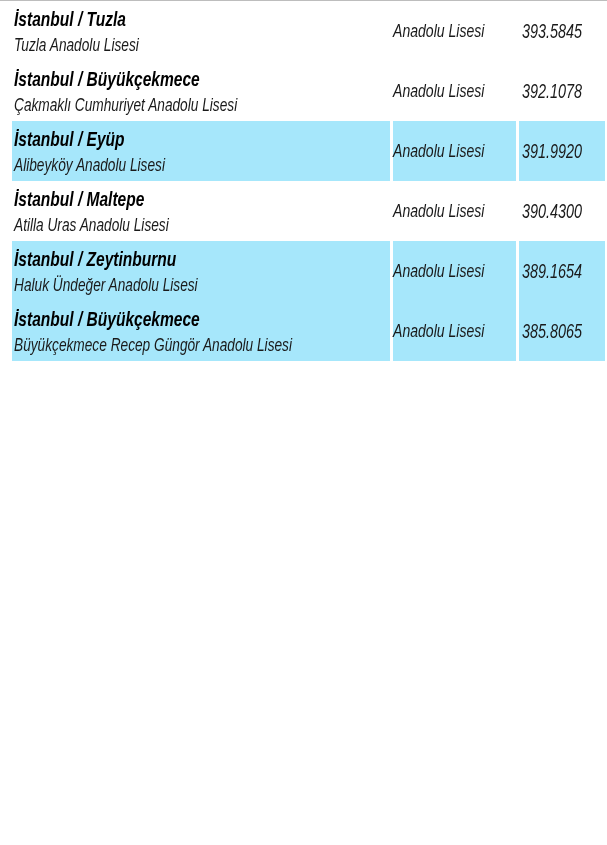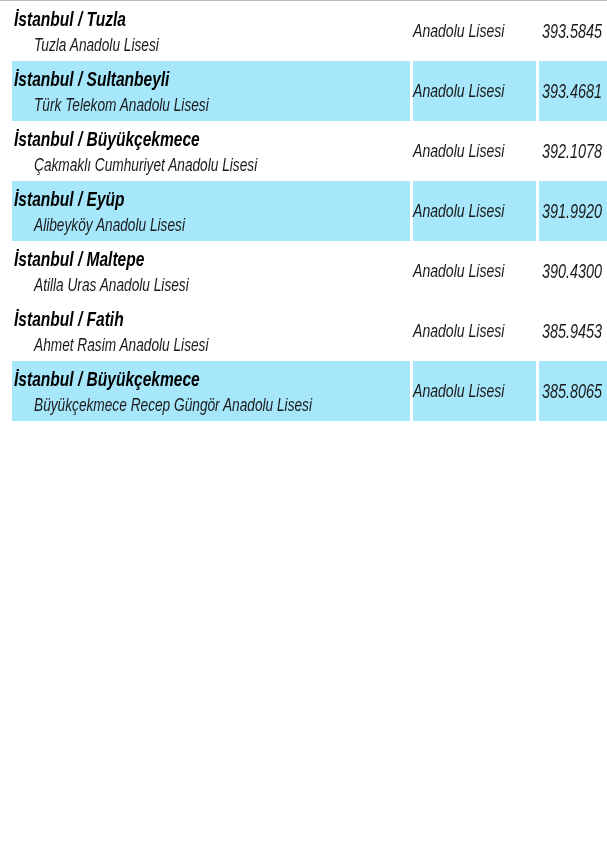--- a/index.html
+++ b/index.html
@@ -10,44 +10,36 @@
   tr.hl td { background: #a6e7fb; }
   td.c1 { width: 362px; padding-left: 2px !important; }
   td.c2 { width: 124px; }
   td.c3 { width: 85px; text-align: right; }
   .sx { display: inline-block; transform: scaleX(0.74); transform-origin: left center; white-space: nowrap; }
   .loc { font-weight: bold; font-size: 21px; line-height: 27px; color: #000; }
   .school { font-size: 18.5px; line-height: 25px; color: #1a1a1a; }
   .type { font-size: 19px; line-height: 26px; color: #1a1a1a; }
   .score { font-size: 19.5px; line-height: 26px; color: #1a1a1a; padding-left: 4px; }
   .blk { display: block; height: 27px; overflow: visible; }
-  .blk2 { display: block; height: 25px; overflow: visible; margin-left: 20px; }
+  .blk2 { display: block; height: 25px; overflow: visible; }
 </style>
 </head>
 <body>
 
 <div class="topline"></div>
 
 <table class="rank">
   <tbody>
     <tr>
       <td class="c1">
         <span class="blk"><span class="sx loc">İstanbul / Tuzla</span></span>
         <span class="blk2"><span class="sx school">Tuzla Anadolu Lisesi</span></span>
       </td>
       <td class="c2"><span class="sx type">Anadolu Lisesi</span></td>
       <td class="c3"><span class="sx score">393.5845</span></td>
-    </tr>
-    <tr class="hl">
-      <td class="c1">
-        <span class="blk"><span class="sx loc">İstanbul / Sultanbeyli</span></span>
-        <span class="blk2"><span class="sx school">Türk Telekom Anadolu Lisesi</span></span>
-      </td>
-      <td class="c2"><span class="sx type">Anadolu Lisesi</span></td>
-      <td class="c3"><span class="sx score">393.4681</span></td>
     </tr>
     <tr>
       <td class="c1">
         <span class="blk"><span class="sx loc">İstanbul / Büyükçekmece</span></span>
         <span class="blk2"><span class="sx school">Çakmaklı Cumhuriyet Anadolu Lisesi</span></span>
       </td>
       <td class="c2"><span class="sx type">Anadolu Lisesi</span></td>
       <td class="c3"><span class="sx score">392.1078</span></td>
     </tr>
     <tr class="hl">
@@ -59,27 +51,27 @@
       <td class="c3"><span class="sx score">391.9920</span></td>
     </tr>
     <tr>
       <td class="c1">
         <span class="blk"><span class="sx loc">İstanbul / Maltepe</span></span>
         <span class="blk2"><span class="sx school">Atilla Uras Anadolu Lisesi</span></span>
       </td>
       <td class="c2"><span class="sx type">Anadolu Lisesi</span></td>
       <td class="c3"><span class="sx score">390.4300</span></td>
     </tr>
-    <tr>
+    <tr class="hl">
       <td class="c1">
-        <span class="blk"><span class="sx loc">İstanbul / Fatih</span></span>
-        <span class="blk2"><span class="sx school">Ahmet Rasim Anadolu Lisesi</span></span>
+        <span class="blk"><span class="sx loc">İstanbul / Zeytinburnu</span></span>
+        <span class="blk2"><span class="sx school">Haluk Ündeğer Anadolu Lisesi</span></span>
       </td>
       <td class="c2"><span class="sx type">Anadolu Lisesi</span></td>
-      <td class="c3"><span class="sx score">385.9453</span></td>
+      <td class="c3"><span class="sx score">389.1654</span></td>
     </tr>
     <tr class="hl">
       <td class="c1">
         <span class="blk"><span class="sx loc">İstanbul / Büyükçekmece</span></span>
         <span class="blk2"><span class="sx school">Büyükçekmece Recep Güngör Anadolu Lisesi</span></span>
       </td>
       <td class="c2"><span class="sx type">Anadolu Lisesi</span></td>
       <td class="c3"><span class="sx score">385.8065</span></td>
     </tr>
   </tbody>

